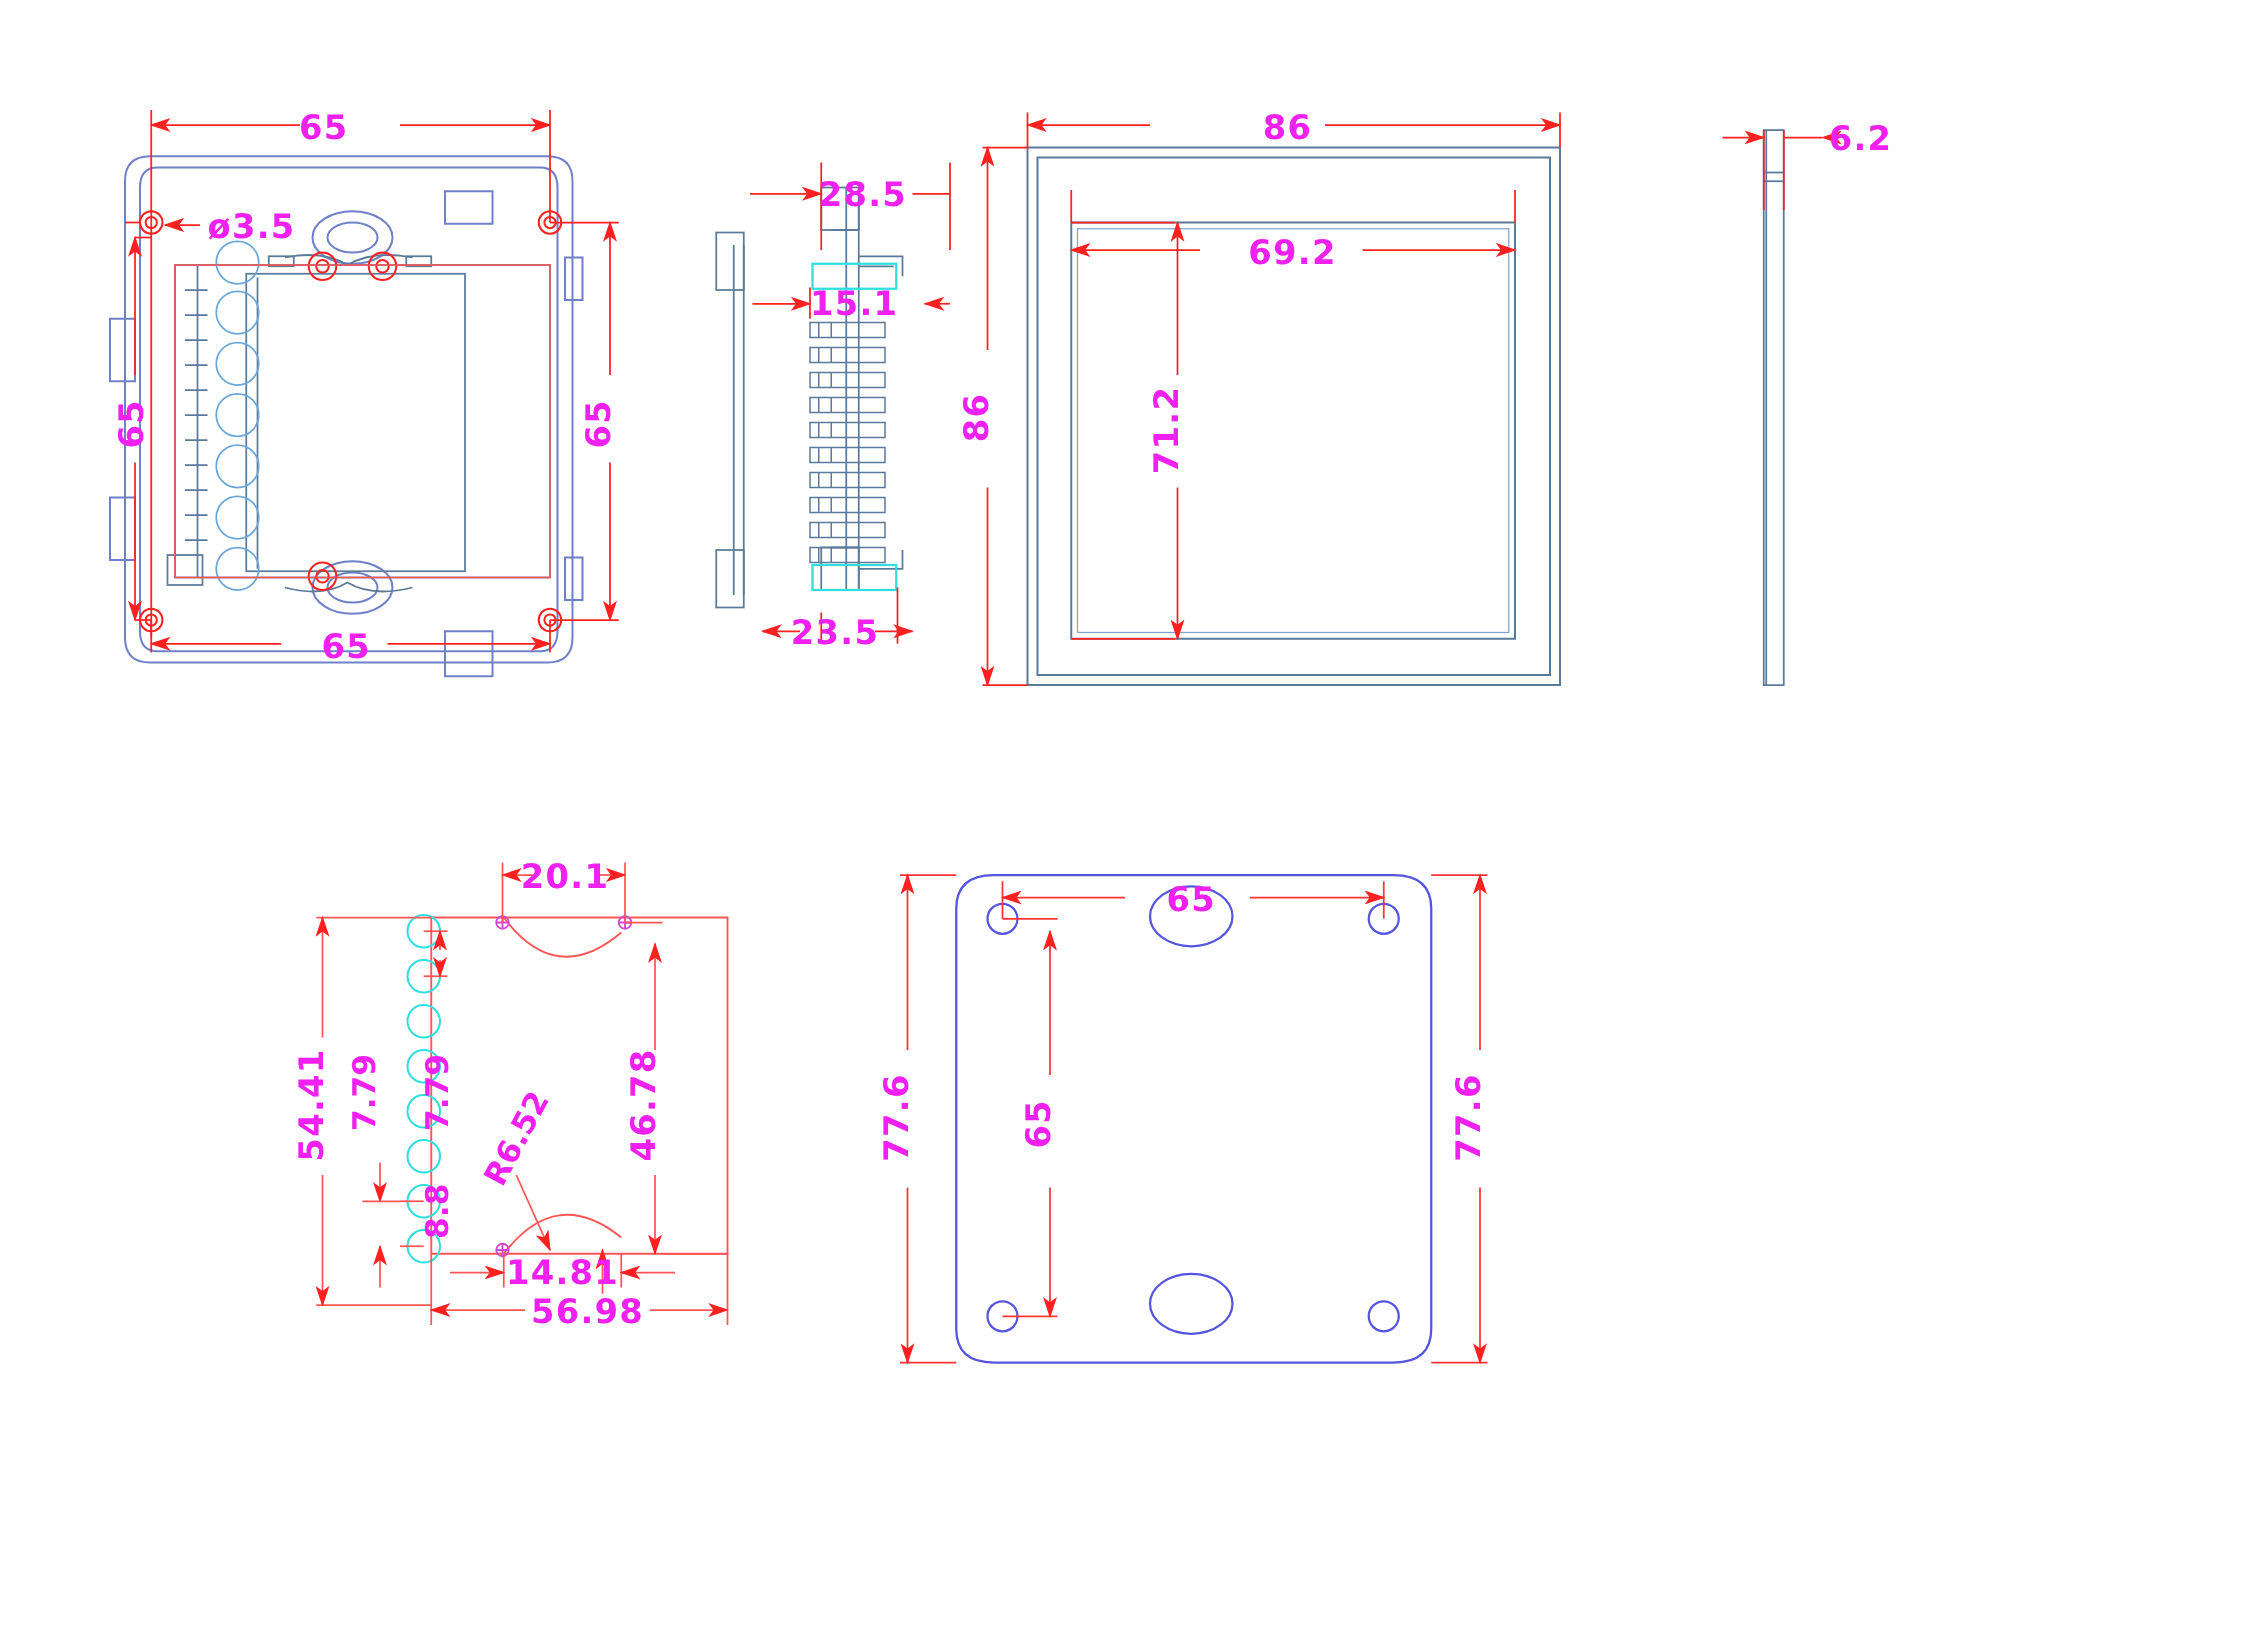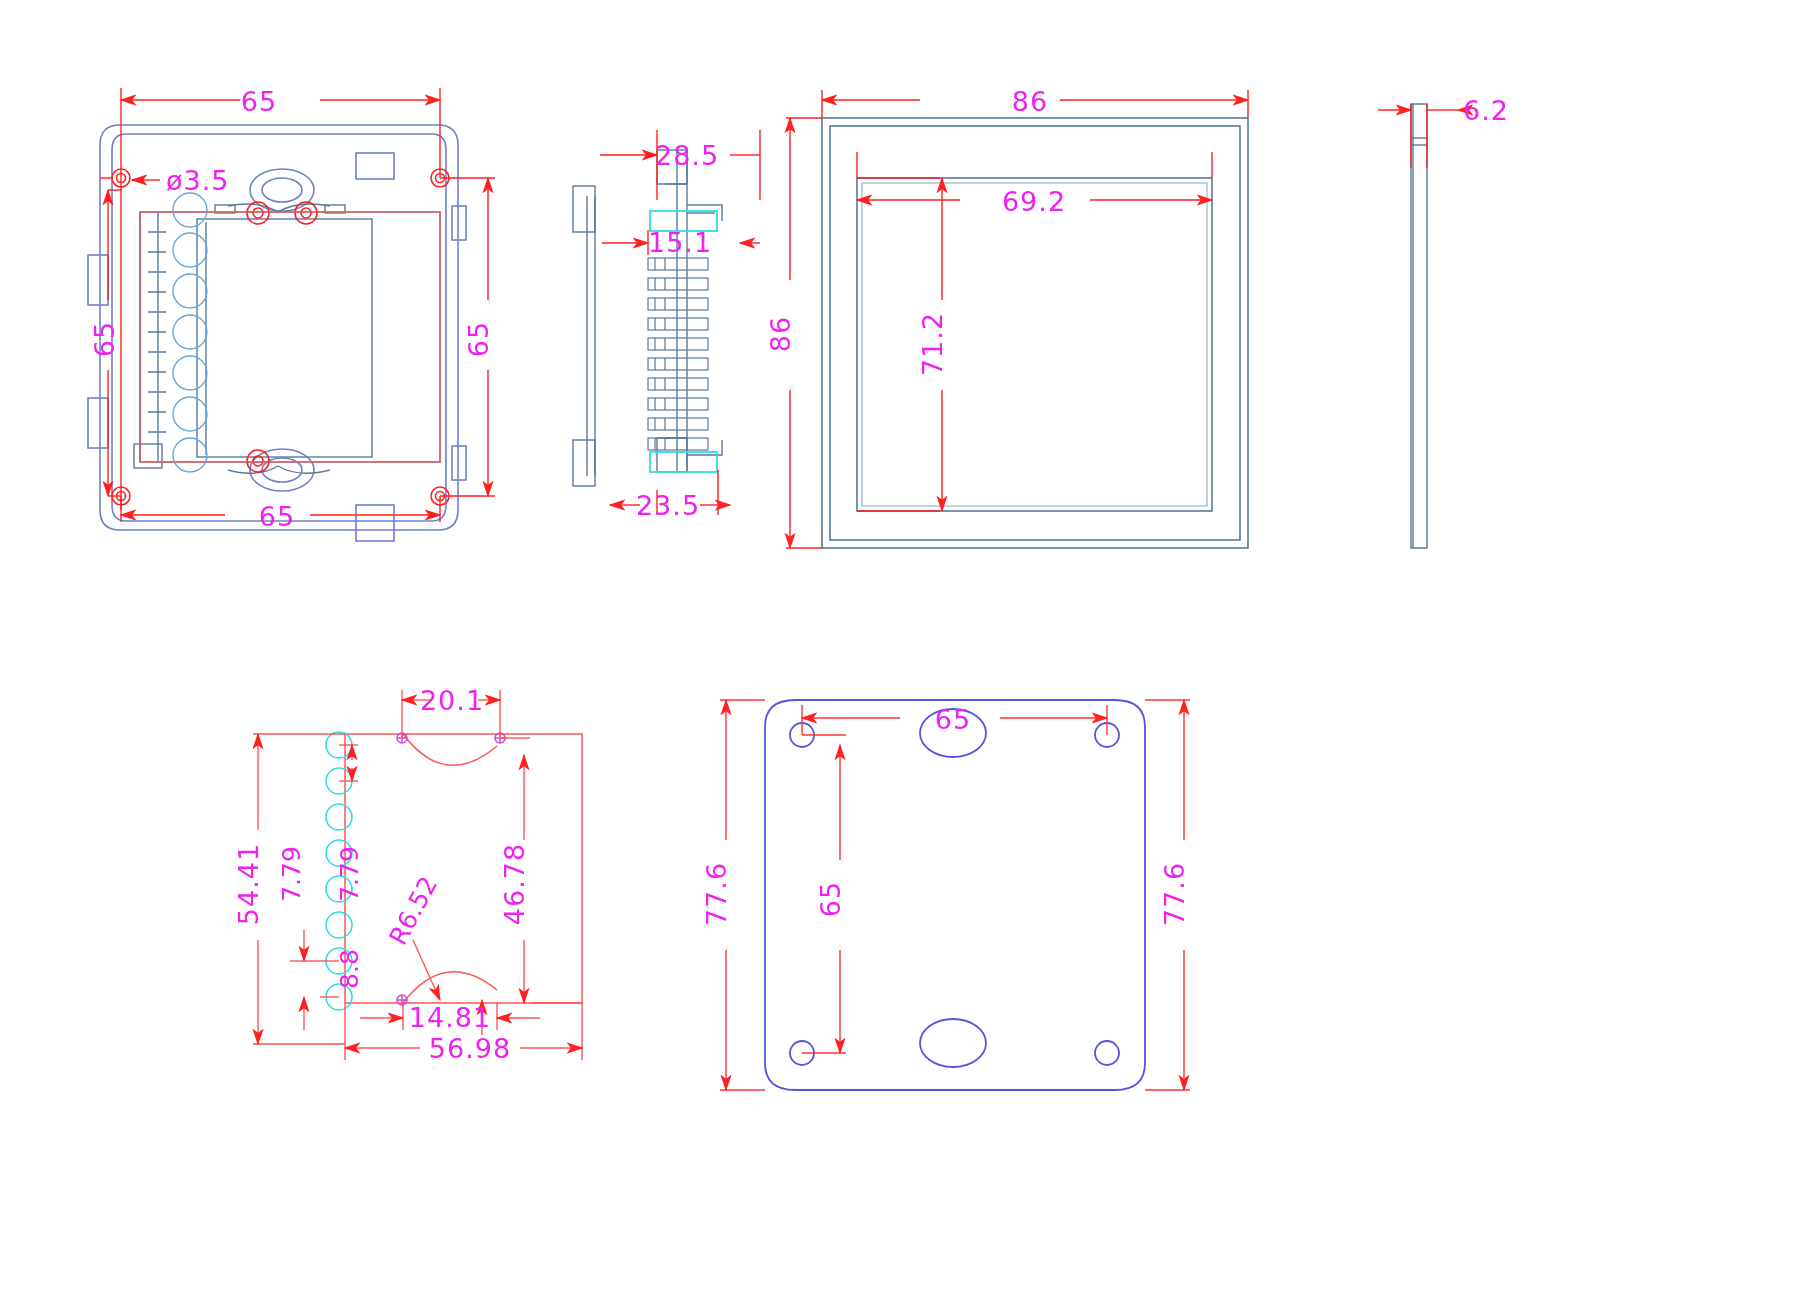--- a/index.html
+++ b/index.html
@@ -1,17 +1,17 @@
 <!DOCTYPE html>
 <html><head>
 <meta charset="utf-8">
 <style>
   html,body{margin:0;padding:0;background:#ffffff;}
   body{width:1800px;height:1301px;font-family:"DejaVu Sans",sans-serif;overflow:hidden;}
-  #sheet{position:relative;width:1800px;height:1301px;background:#fff;}
+  #sheet{position:relative;width:1800px;height:1301px;background:#fff;font-weight:bold;}
   svg{display:block;}
   .dimtext{font-family:"DejaVu Sans",sans-serif;fill:#f020f0;font-size:27px;letter-spacing:1px;}
   .dimtext-sm{font-family:"DejaVu Sans",sans-serif;fill:#f020f0;font-size:25px;}
 </style>
 </head>
 <body>
 
 <div id="sheet">
 <svg width="1800" height="1301" viewBox="0 0 1800 1301" xmlns="http://www.w3.org/2000/svg">
 

